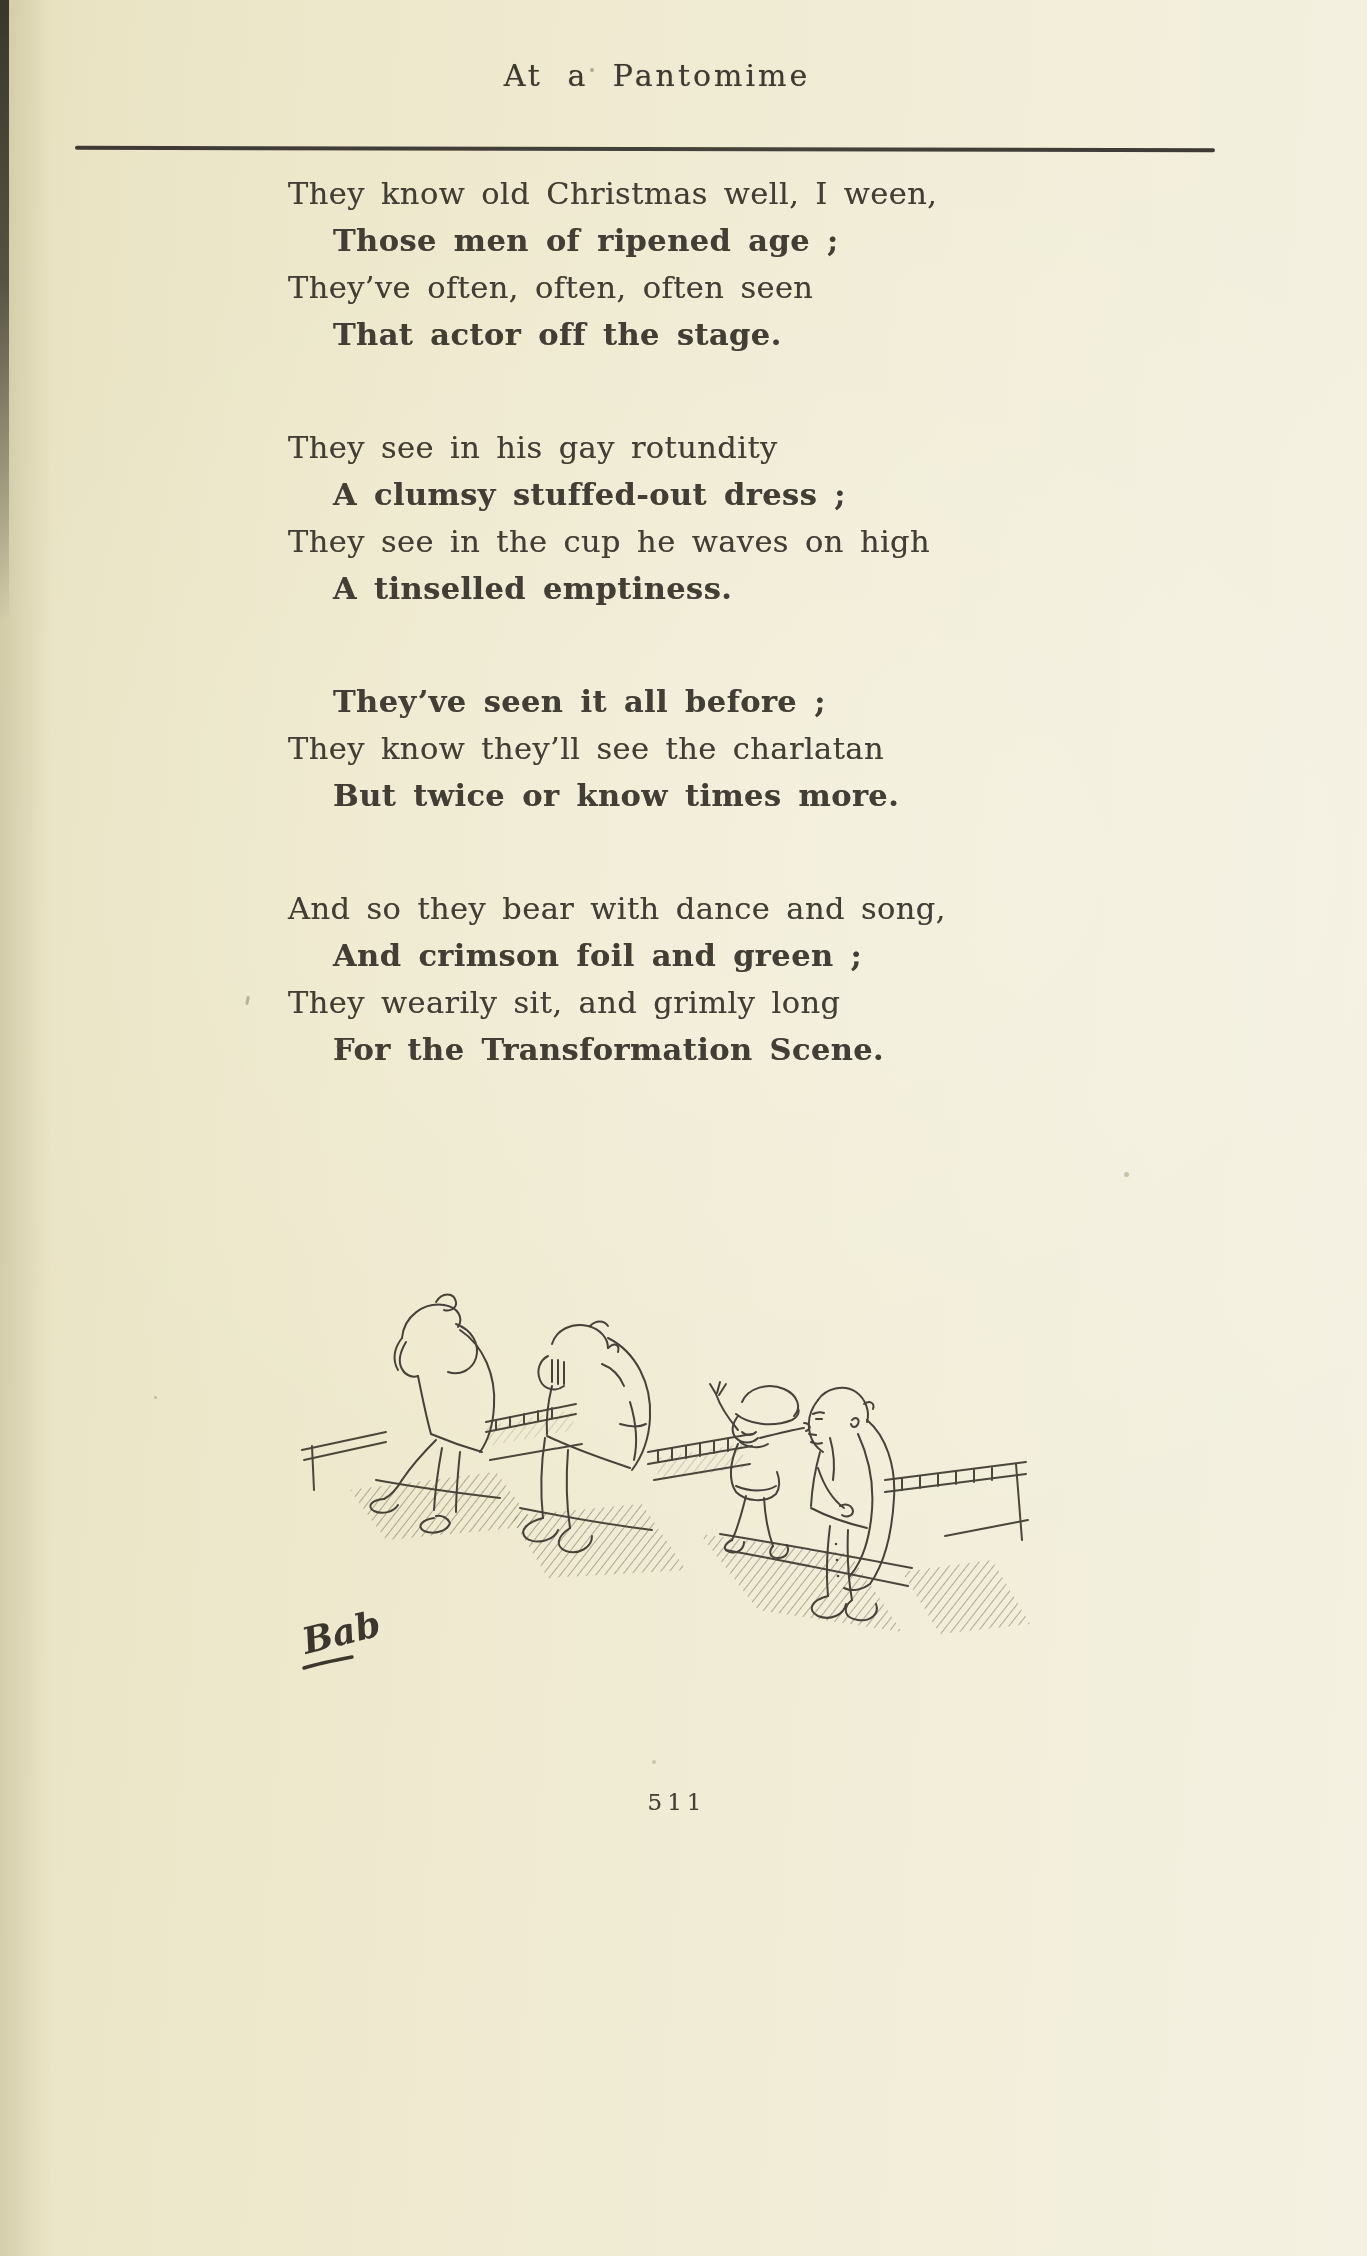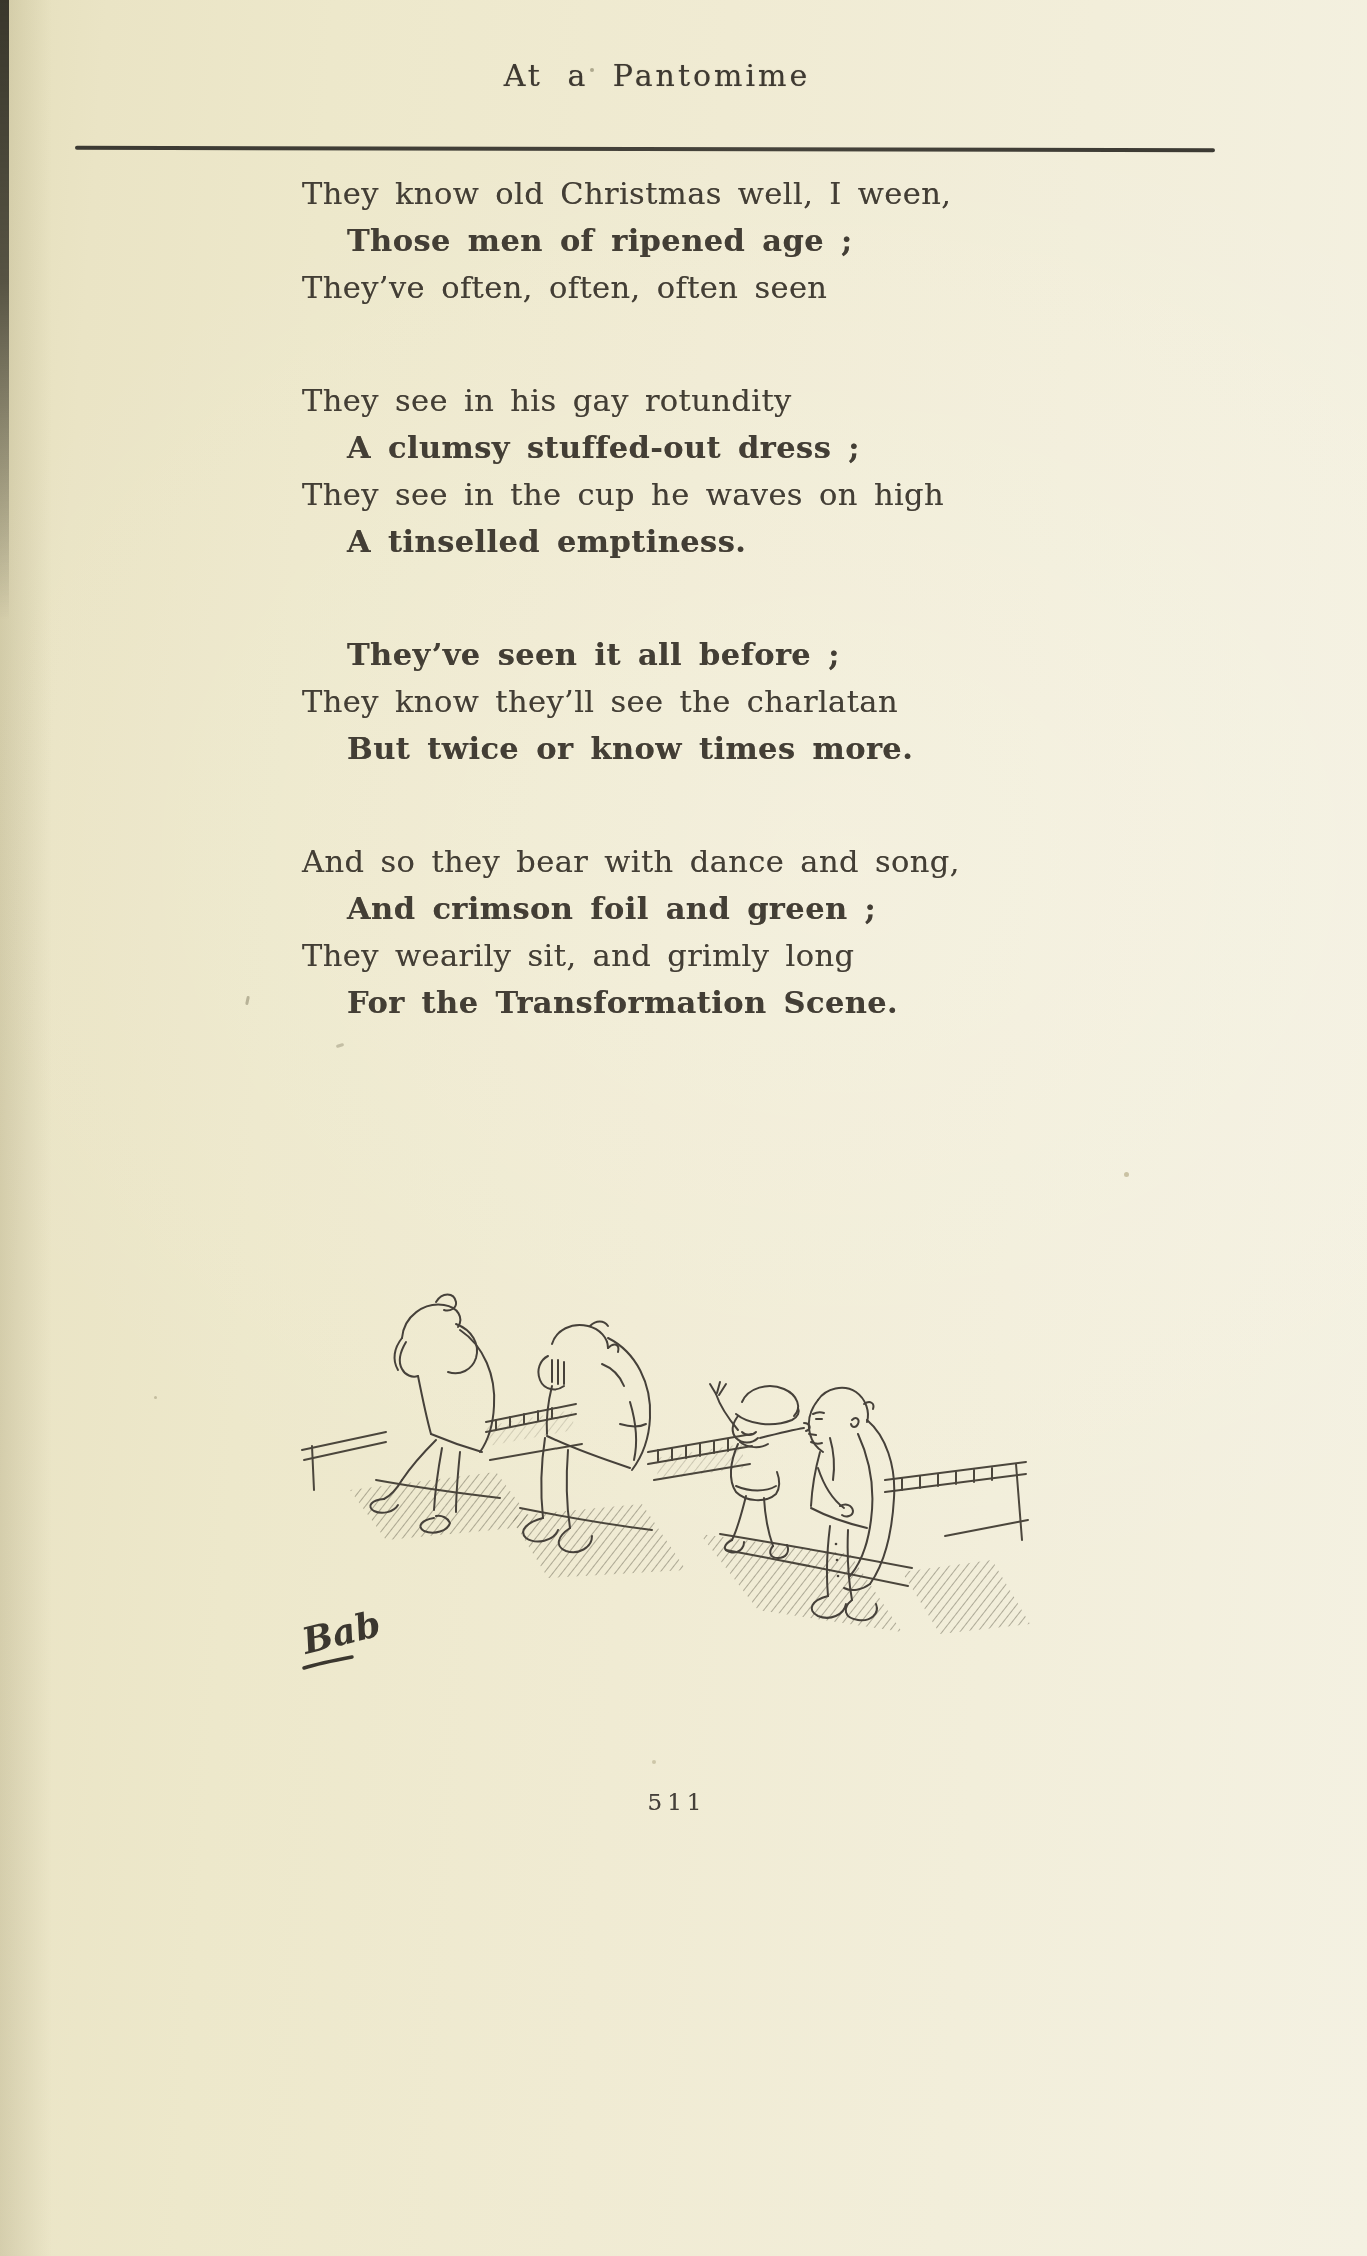--- a/index.html
+++ b/index.html
@@ -38,21 +38,21 @@
     text-shadow: 0 0 0.7px rgba(62,57,49,0.55);
   }
   .title-rule {
     position: absolute; left: 75px; top: 147px;
     width: 1140px; height: 4px;
     background: linear-gradient(to right, #3c3a33, #46433b 60%, #3c3a33);
     border-radius: 2px;
     transform: rotate(0.12deg);
   }
   .poem {
-    position: absolute; left: 302px; top: 170px;
+    position: absolute; left: 288px; top: 170px;
     font-size: 30.5px; line-height: 47px;
     color: #433e35;
     letter-spacing: 0.4px; word-spacing: 6px;
     text-shadow: 0 0 0.6px rgba(67,62,53,0.5);
   }
   .stanza { margin: 0 0 66px 0; }
   .poem-line { white-space: nowrap; }
   .poem-line.indent { padding-left: 45px; font-weight: bold; }
   .illustration {
     position: absolute; left: 290px; top: 1272px;
@@ -82,20 +82,21 @@
 <div class="page-edge"></div>
 
 <div class="page-title">At a Pantomime</div>
 <div class="title-rule"></div>
 
 <div class="poem">
   <div class="stanza">
     <div class="poem-line">They know old Christmas well, I ween,</div>
     <div class="poem-line indent">Those men of ripened age ;</div>
     <div class="poem-line">They’ve often, often, often seen</div>
+    <div class="poem-line indent">That actor off the stage.</div>
   </div>
   <div class="stanza">
     <div class="poem-line">They see in his gay rotundity</div>
     <div class="poem-line indent">A clumsy stuffed-out dress ;</div>
     <div class="poem-line">They see in the cup he waves on high</div>
     <div class="poem-line indent">A tinselled emptiness.</div>
   </div>
   <div class="stanza">
     <div class="poem-line indent">They’ve seen it all before ;</div>
     <div class="poem-line">They know they’ll see the charlatan</div>

